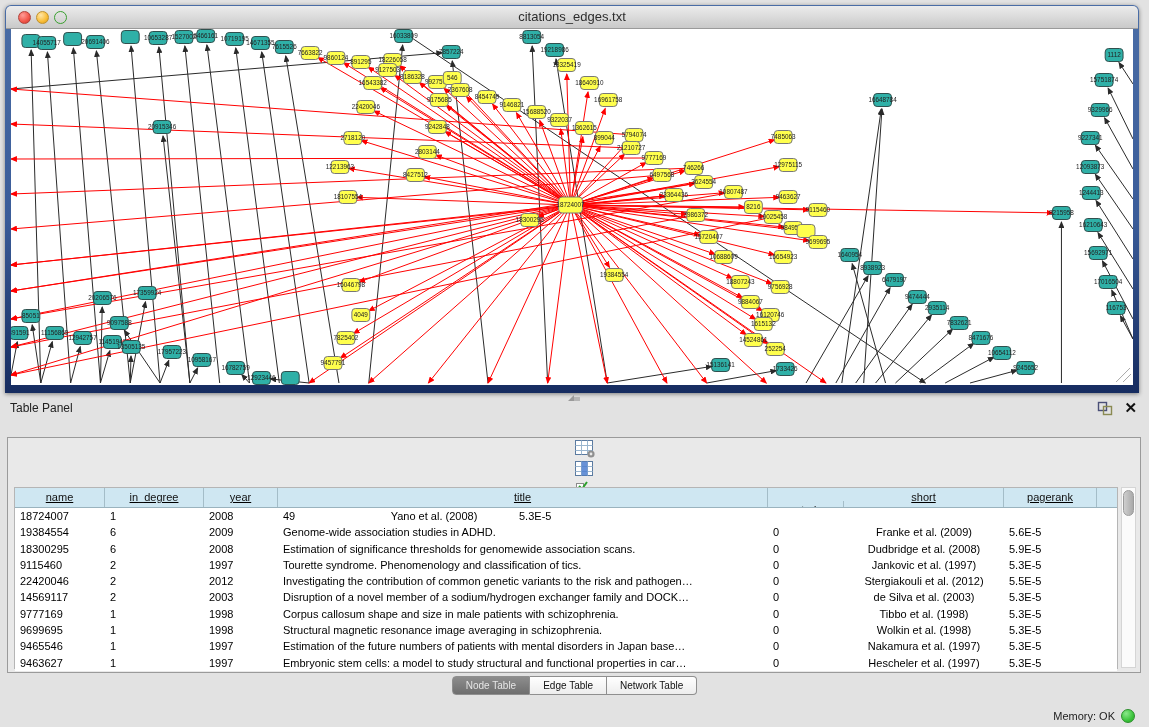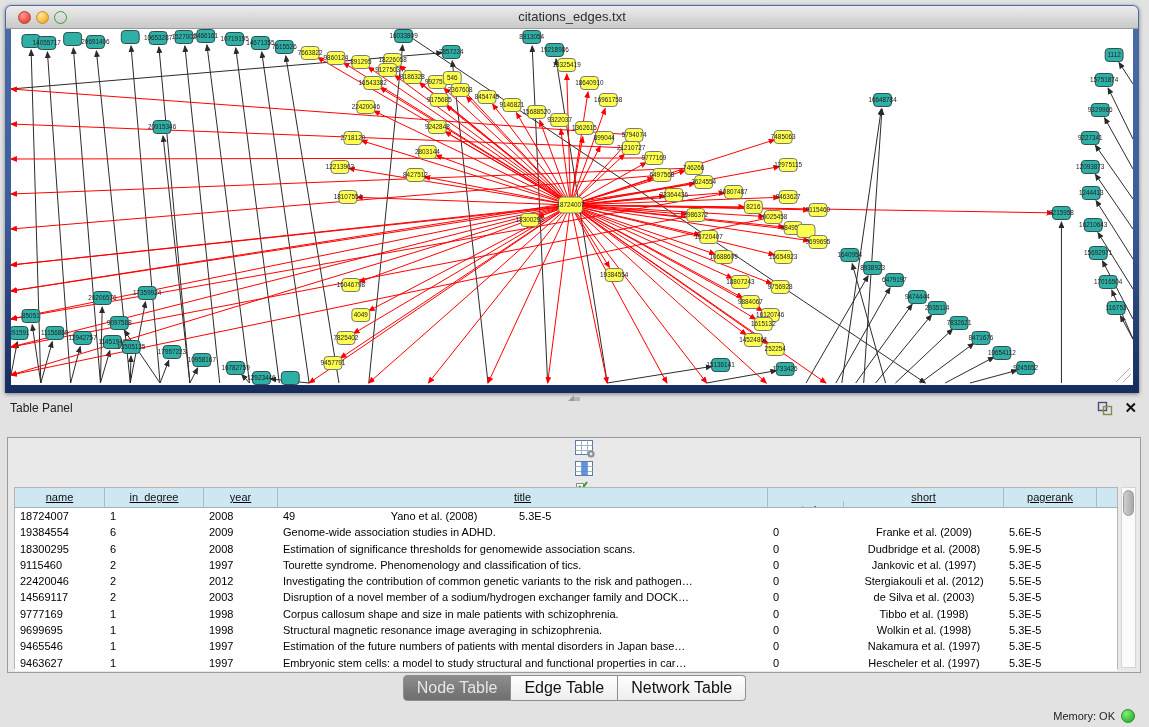--- a/index.html
+++ b/index.html
@@ -48,21 +48,21 @@
   .th{font-size:11px;color:#111;text-align:center;line-height:19px;border-right:1px solid #a4bdc8;
       overflow:hidden;white-space:nowrap;flex:none;}
   .trow{display:flex;height:16.3px;background:#fff;}
   .td{font-size:11px;color:#000;line-height:16px;padding-left:5px;overflow:hidden;white-space:nowrap;flex:none;}
   .vscroll{position:absolute;right:4px;top:49px;width:15px;bottom:4px;background:#fbfbfb;border:1px solid #d5d5d5;}
   .vthumb{position:absolute;left:1px;right:1px;top:2px;height:26px;border-radius:7px;
       background:linear-gradient(90deg,#cfcfcf,#a9a9a9);border:1px solid #9b9b9b;}
 
   
   .tabsrow{position:absolute;left:0;top:675px;width:100%;text-align:center;}
-  .tab{display:inline-block;padding:3px 13px;font-size:16px;color:#111;
+  .tab{display:inline-block;padding:3px 13px;font-size:10px;color:#111;
        background:linear-gradient(#ffffff,#ededed);border:1px solid #8f8f8f;border-left:none;}
   .tab.first{border-left:1px solid #8f8f8f;border-radius:4px 0 0 4px;}
   .tab.last{border-radius:0 4px 4px 0;}
   .tab.sel{background:linear-gradient(#8d8d8d,#6e6e6e);color:#e6e6e6;}
 
   
   .statusbar{position:absolute;left:0;bottom:0;width:100%;height:24px;}
   .mem{position:absolute;right:34px;bottom:5px;font-size:11px;color:#222;}
   .memdot{position:absolute;right:14px;bottom:4px;width:14px;height:14px;border-radius:50%;
        background:radial-gradient(circle at 35% 30%,#8ae88a,#3cc43c 60%,#2aa32a);border:1px solid #2a8f2a;}

